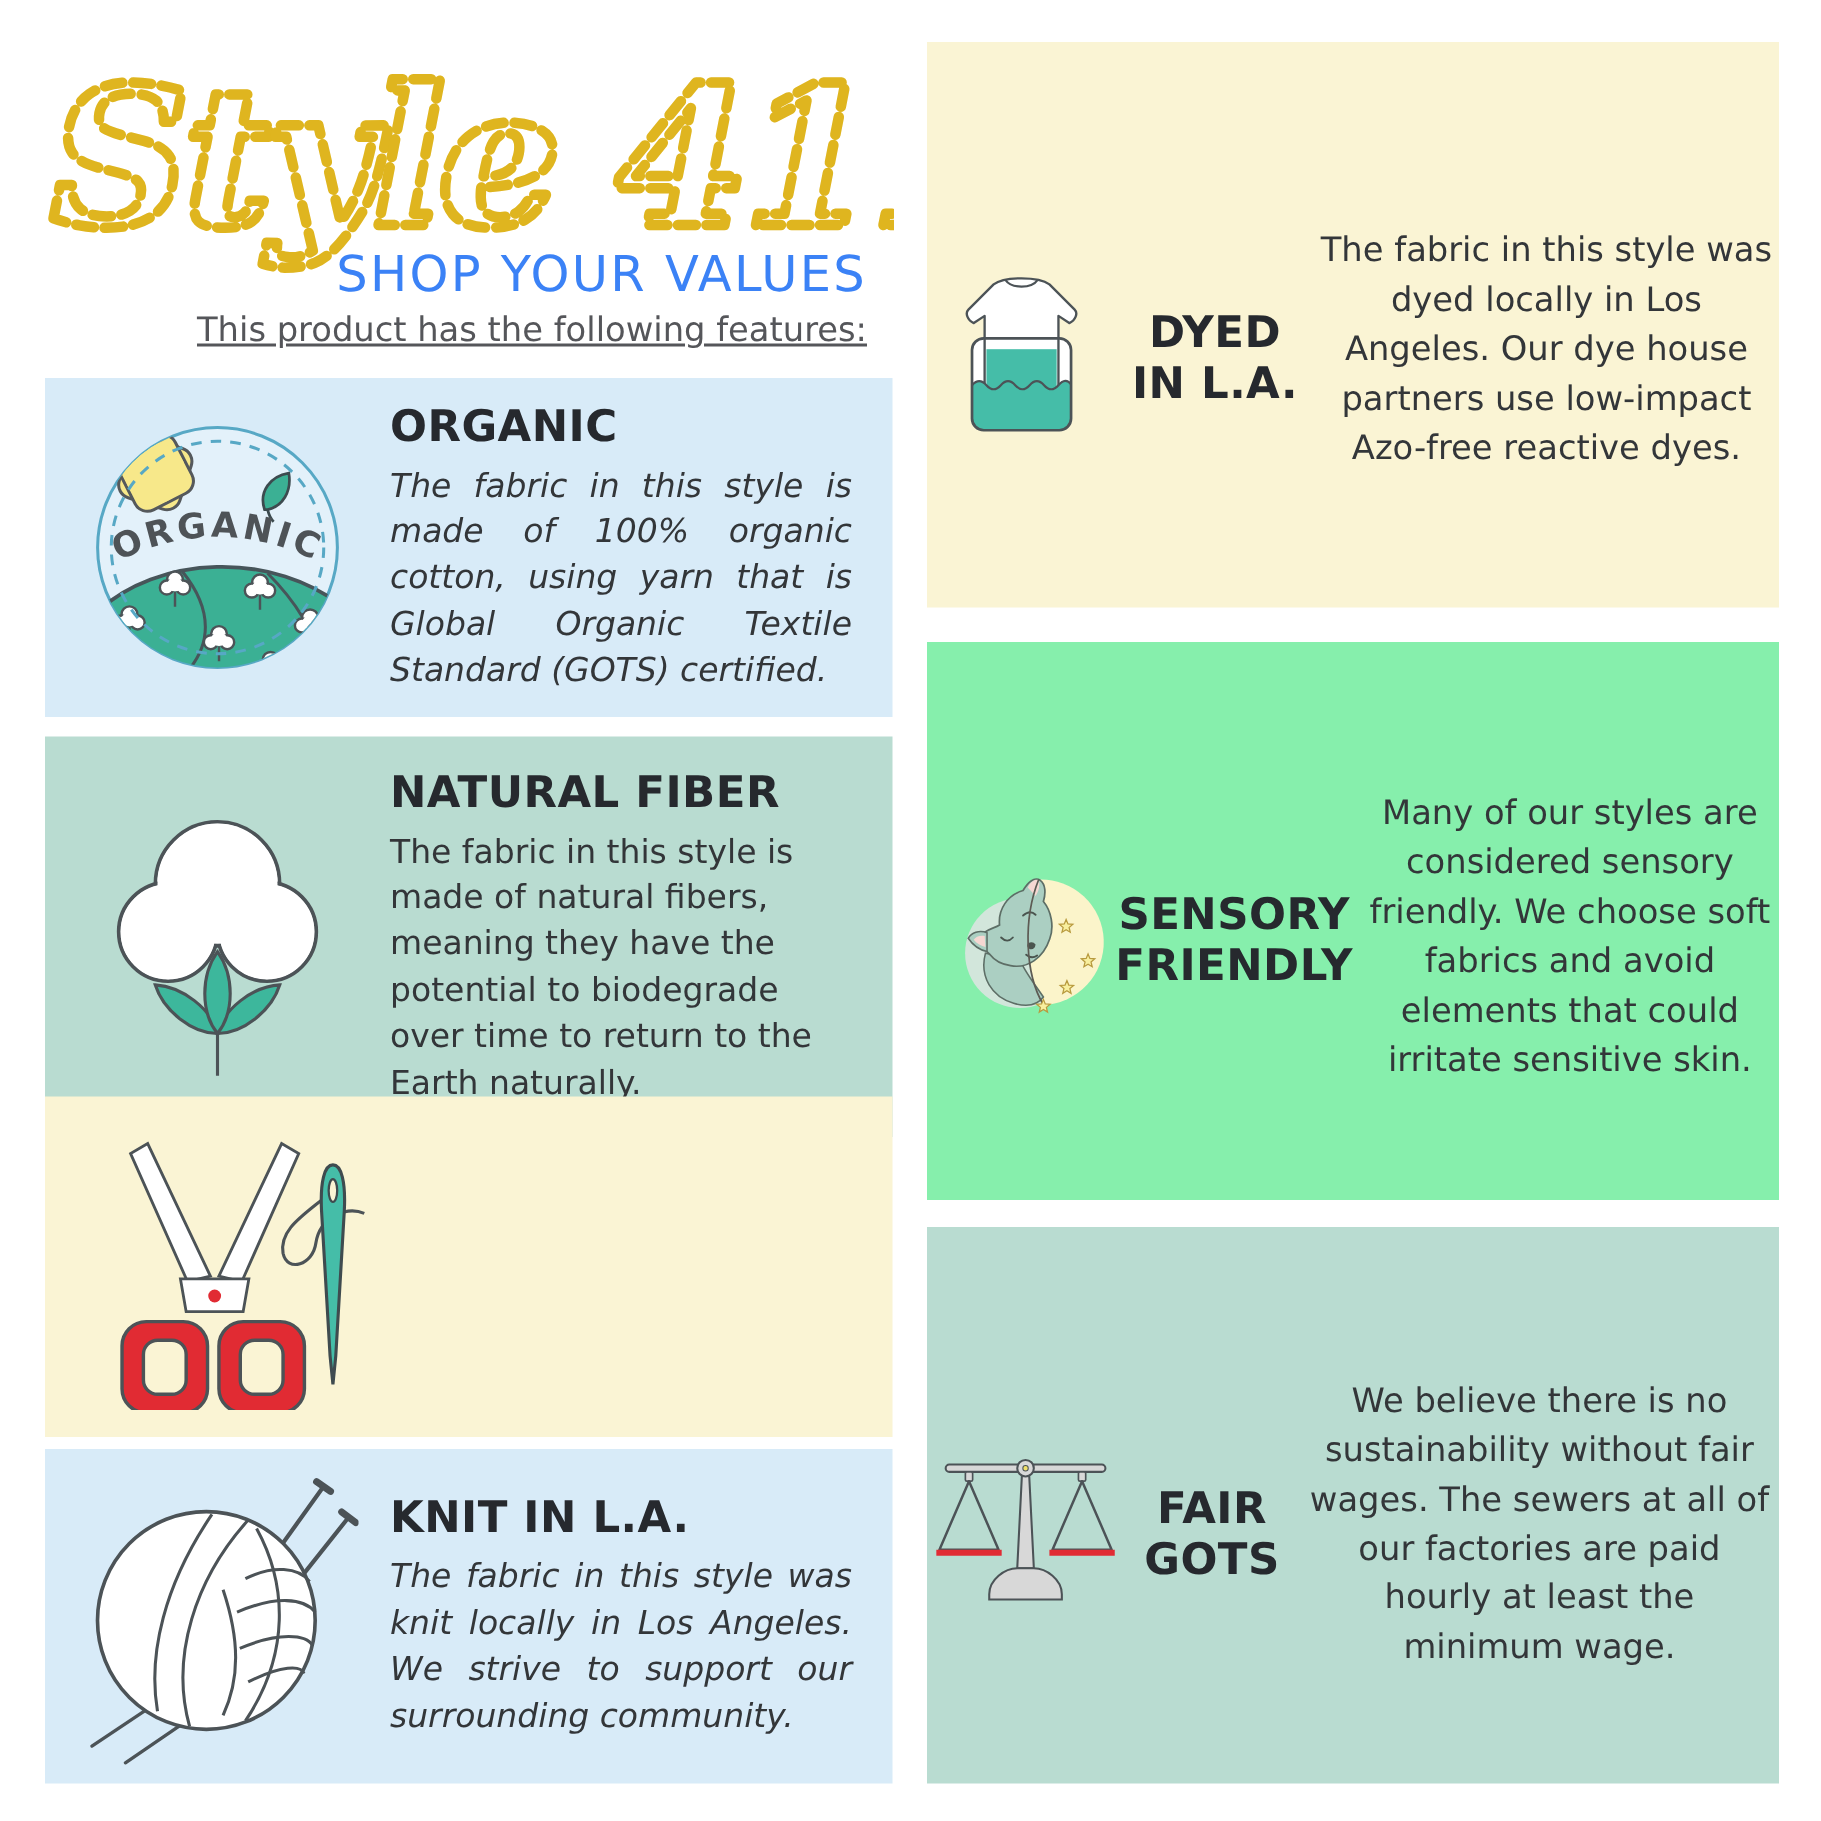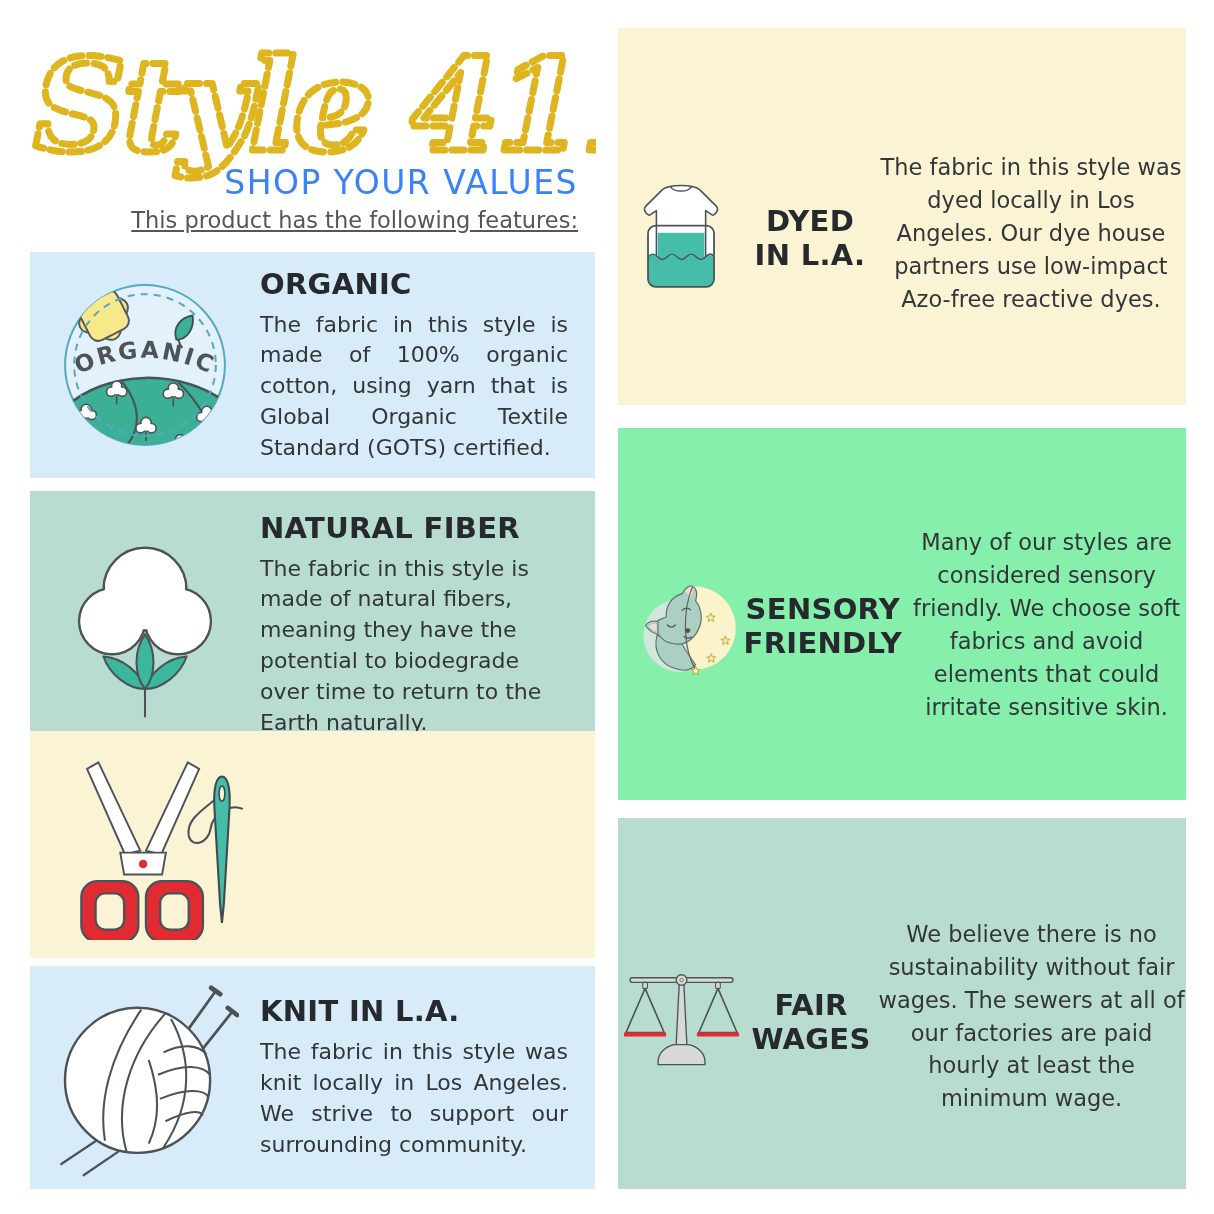--- a/index.html
+++ b/index.html
@@ -13,21 +13,21 @@
   .subtitle{position:absolute;left:38px;top:207px;width:540px;text-align:right;
             font-size:22.5px;color:#55565a;text-decoration:underline;}
 
   
   .card{position:absolute;box-sizing:border-box;}
   .card-left{display:flex;align-items:center;}
   .icon-zone{width:230px;min-width:230px;display:flex;justify-content:center;align-items:center;}
   .text-zone{flex:1;padding-right:27px;}
   .card-title{font-size:29px;font-weight:bold;color:#26292e;margin:0 0 9px 0;letter-spacing:0.3px;}
   .card-body{font-size:22px;line-height:1.40;color:#333639;margin:0;}
-  .justify{text-align:justify;}
+  .justify{text-align:justify;font-style:italic;}
 
   .card-right{display:flex;flex-direction:row;align-items:center;text-align:center;}
   .card-right .card-title{margin:0 0 8px 0;}
   .card-right .card-body{line-height:1.46;font-size:22.5px;}
 
   #card-organic      {left:30px; top:252px; width:565px;height:226px;}
   #card-natural-fiber{left:30px; top:491px; width:565px;height:267px;}
   #card-cut-sewn     {left:30px; top:731px; width:565px;height:227px;}
   #card-knit         {left:30px; top:966px; width:565px;height:223px;}
 
@@ -265,17 +265,17 @@
       </g>
       <line x1="9" y1="107" x2="72" y2="107" stroke="#e12b33" stroke-width="6"></line>
       <line x1="118" y1="107" x2="181" y2="107" stroke="#e12b33" stroke-width="6"></line>
       <g fill="#d8d8d8" stroke="#4c5357" stroke-width="2">
         <path d="M91.5 32 L98.5 32 L103 122 L87 122 Z"></path>
         <path d="M60 147 C60 133 75 122 87 122 L103 122 C115 122 130 133 130 147 L130 152 L60 152 Z"></path>
         <circle cx="95" cy="25.5" r="8"></circle>
       </g>
       <circle cx="95" cy="25.5" r="2.6" fill="#f0e06a" stroke="#4c5357" stroke-width="1"></circle>
     </svg>
-    <h2 class="card-title">FAIR WAGES</h2>
+    <h2 class="card-title">FAIR GOTS</h2>
     <p class="card-body">We believe there is no sustainability without fair wages. The sewers at all of our factories are paid hourly at least the minimum wage.</p>
   </div>
 
 </div>
 
 </body></html>

